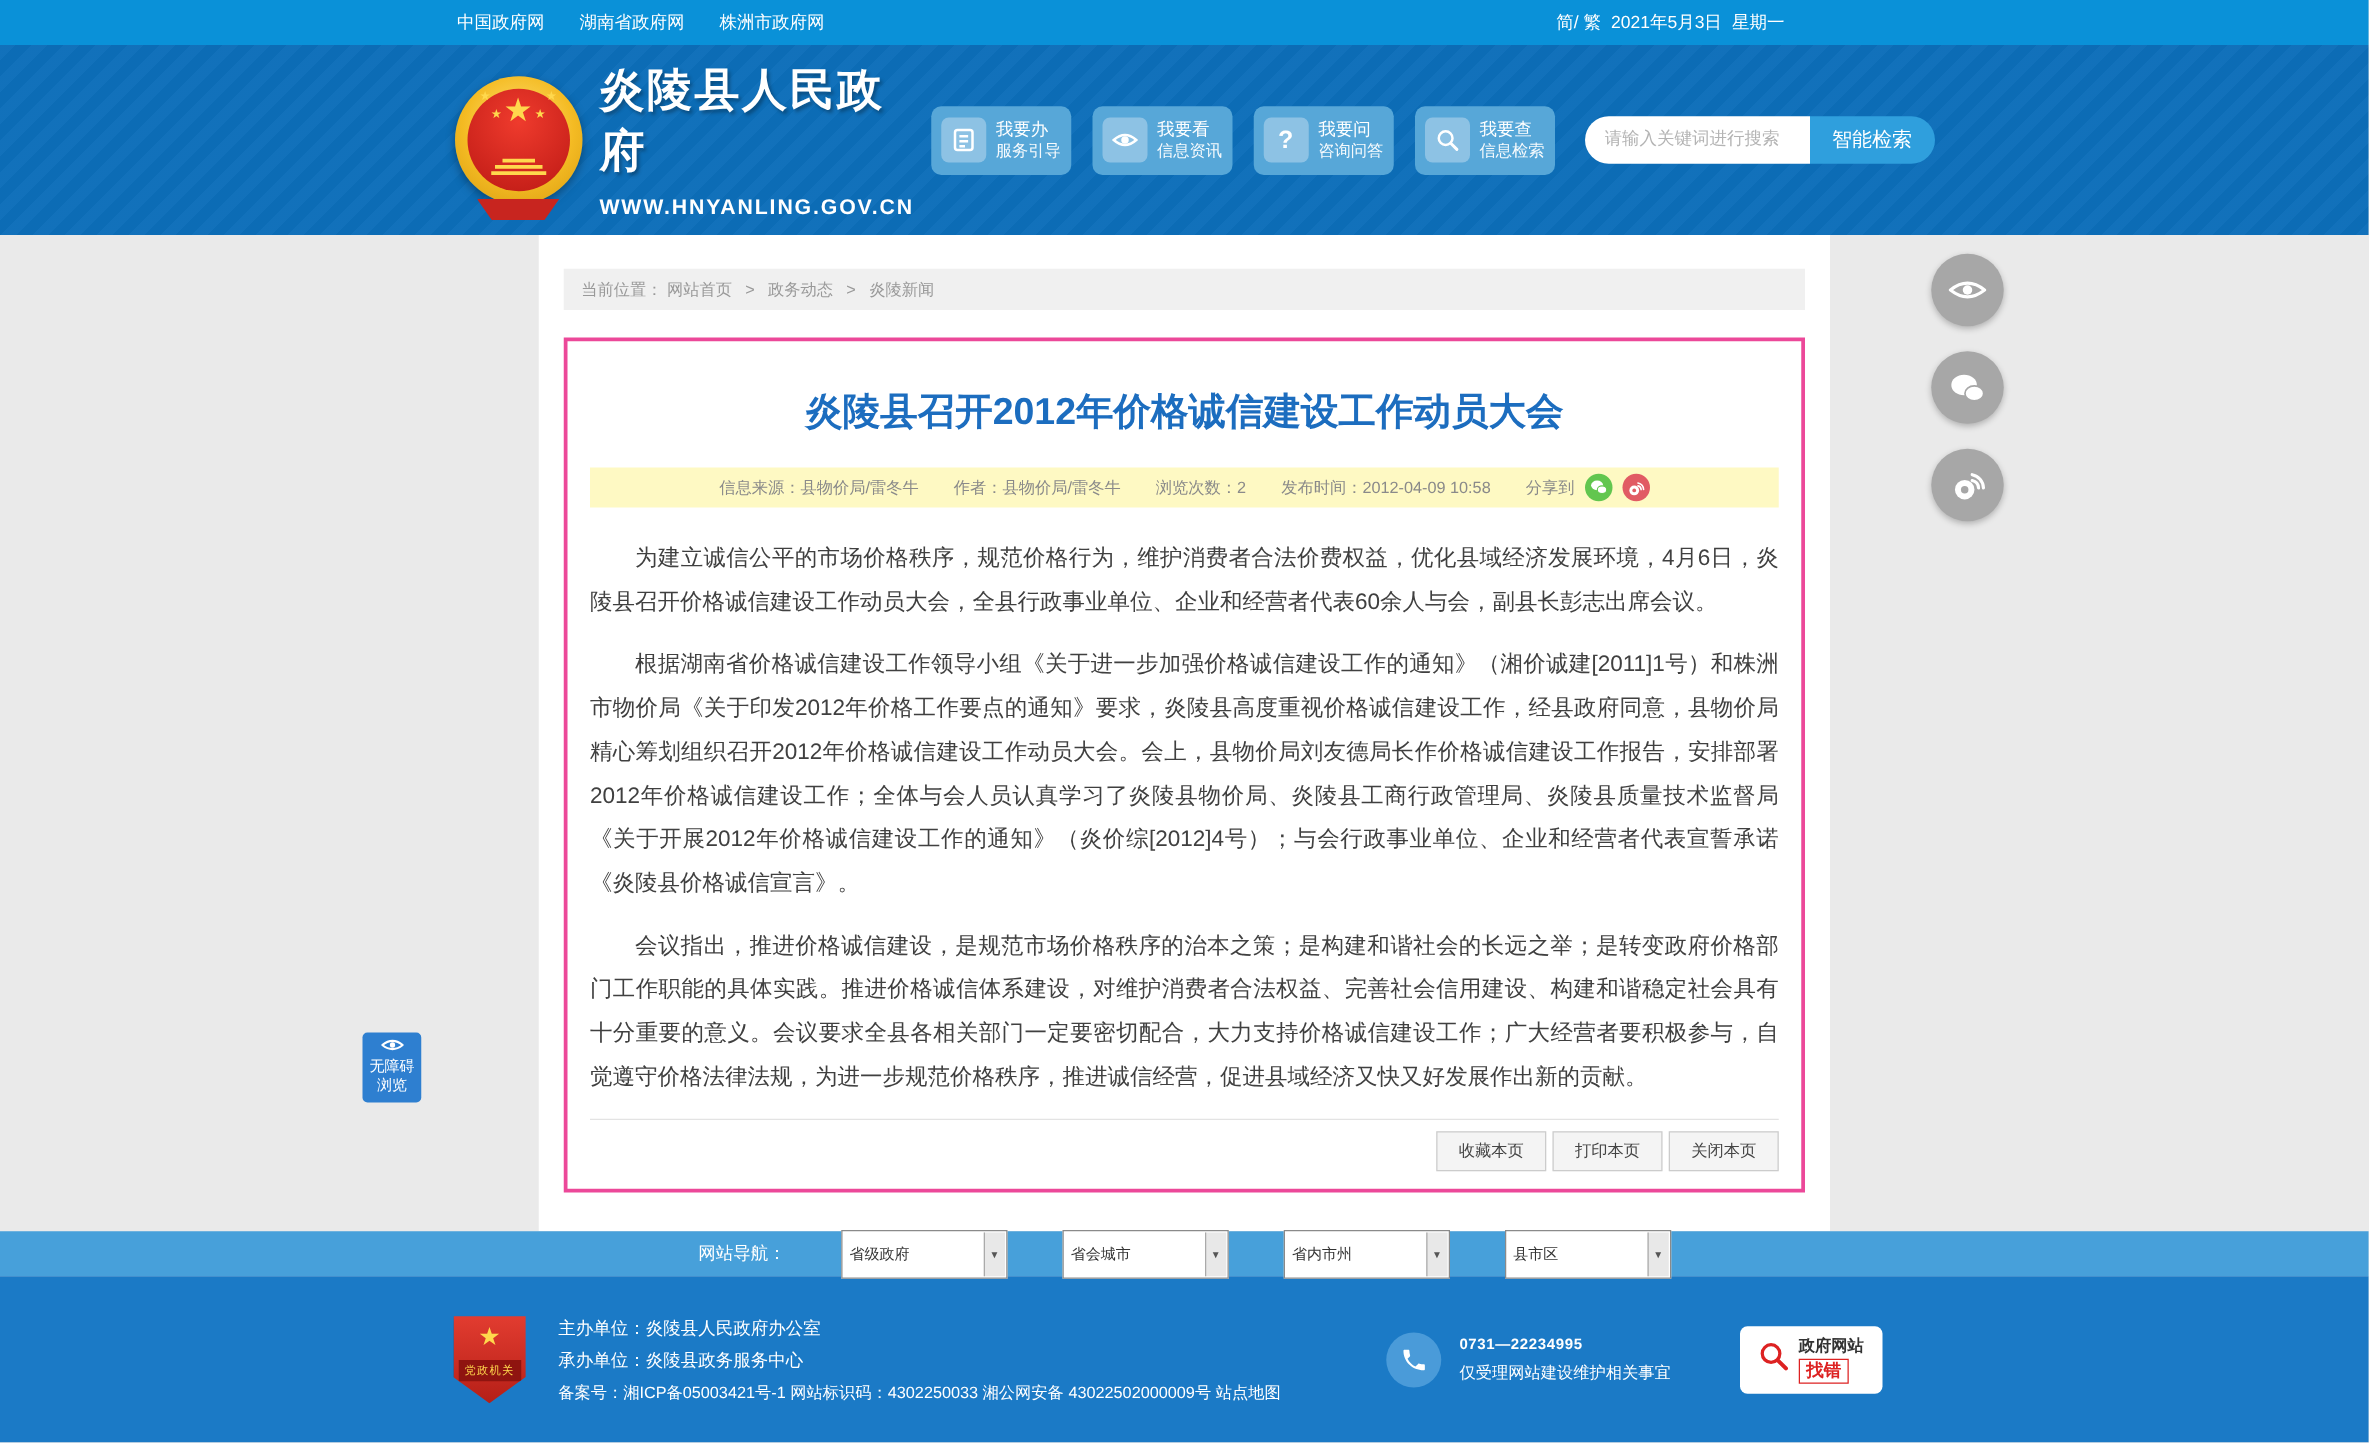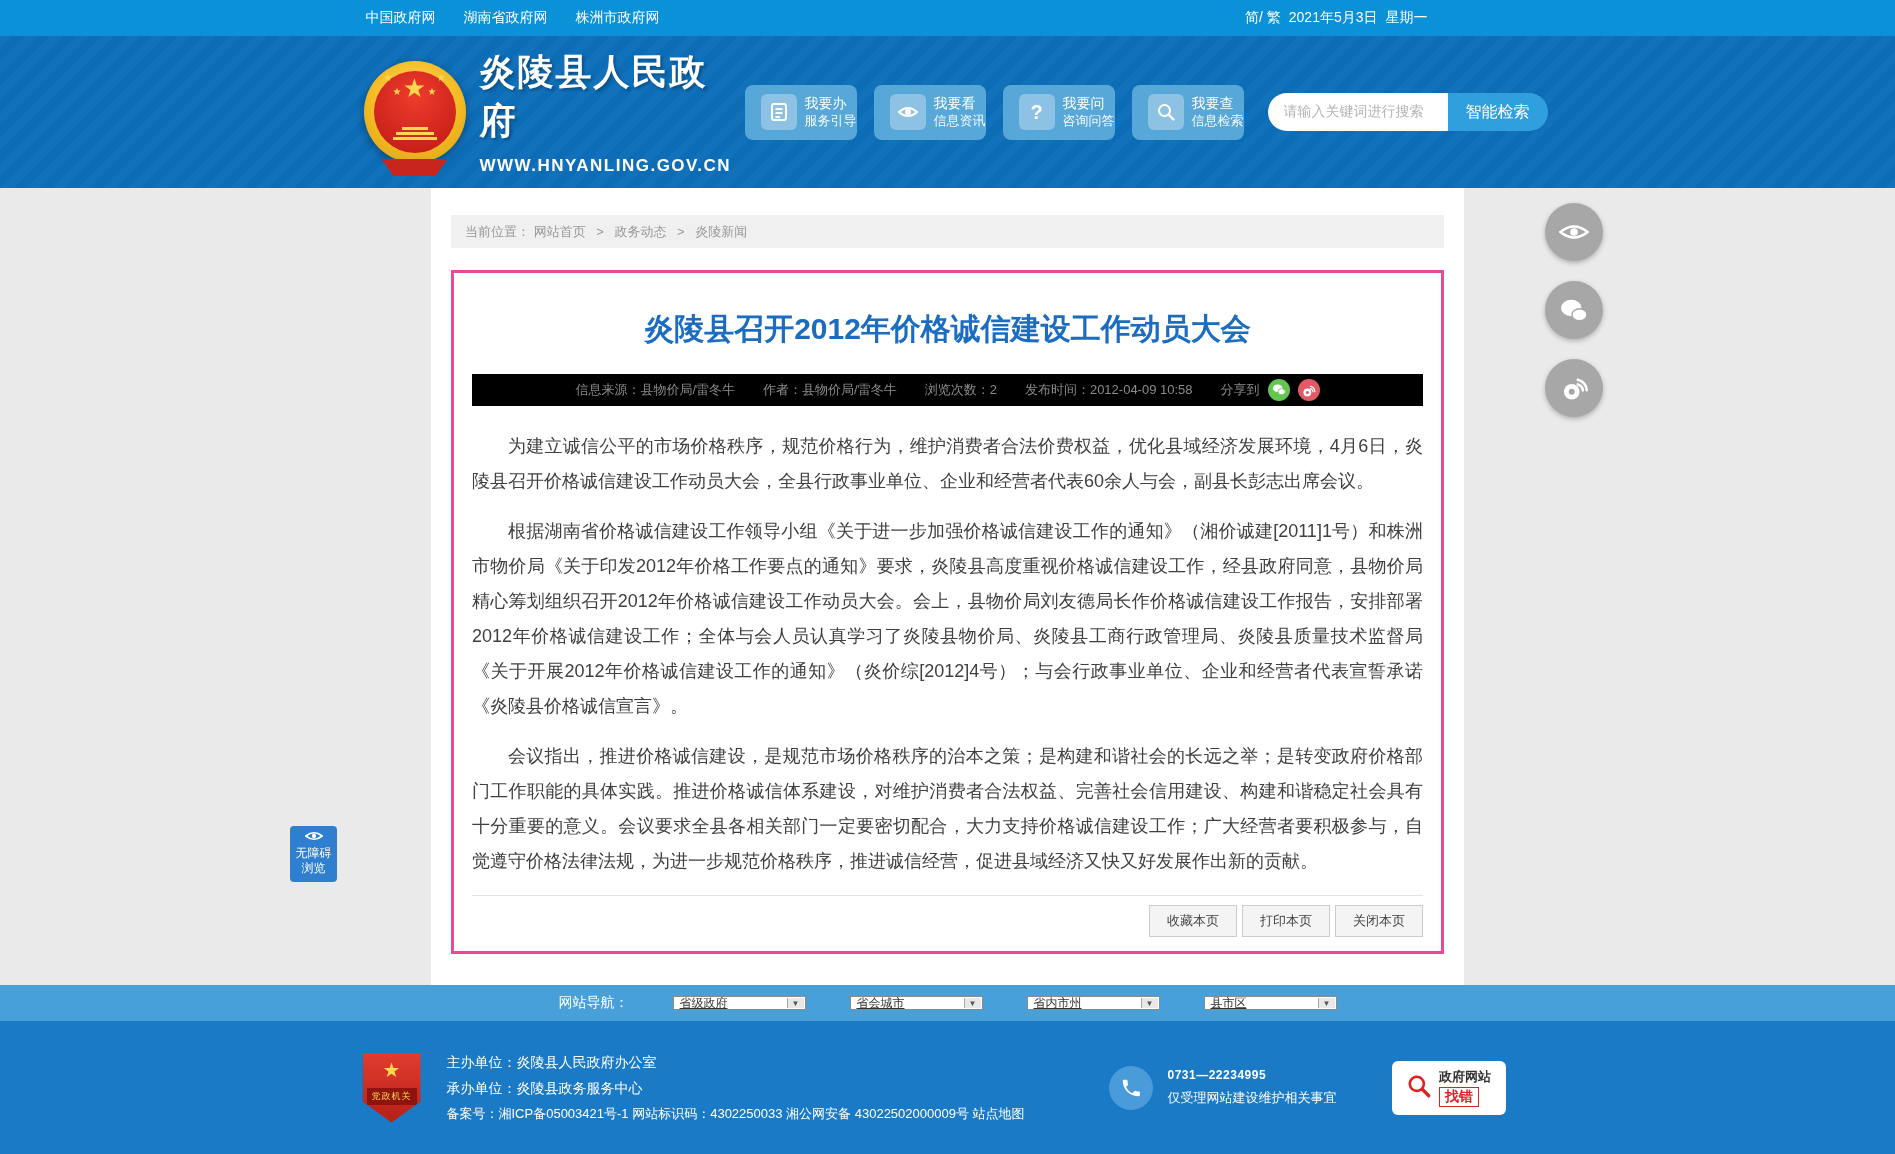--- a/index.html
+++ b/index.html
@@ -35,21 +35,21 @@
   .emblem-gate i:nth-child(1){ width:26px; } .emblem-gate i:nth-child(2){ width:38px; } .emblem-gate i:nth-child(3){ width:44px; }
   .emblem-ribbon { position:absolute; bottom:-13px; left:50%; transform:translateX(-50%);
     width:66px; height:17px; background:#c8251f;
     clip-path:polygon(0 0,100% 0,82% 100%,18% 100%); }
   .site-title { margin-left:14px; color:#fff; }
   .site-title h1 { font-size:36px; letter-spacing:2px; text-shadow:2px 2px 3px rgba(0,0,0,.3); font-weight:bold; }
   .site-url { font-size:17px; font-weight:bold; letter-spacing:1.5px; margin-top:10px; }
 
   .services { display:flex; gap:17px; margin-left:auto; }
   .service-btn { width:112px; height:55px; background:#57a7d8; border-radius:8px;
-    display:flex; align-items:center; justify-content:flex-end; gap:8px; cursor:pointer; }
+    display:flex; align-items:center; justify-content:center; gap:8px; cursor:pointer; }
   .service-icon { width:36px; height:36px; background:#8dc2e4; border-radius:6px; flex:none;
     display:flex; align-items:center; justify-content:center; color:#fff; font-weight:bold; font-size:20px; }
   .service-text { color:#fff; font-size:14px; line-height:18px; white-space:nowrap; }
   .service-text .l2 { font-size:13px; opacity:.95; }
 
   .searchbar { display:flex; margin-left:24px; height:38px; }
   .search-input { width:180px; border:none; border-radius:19px 0 0 19px; padding:0 16px;
     font-size:14px; outline:none; font-family:Liberation Serif, serif; color:#0369a1; }
   .search-input::placeholder { color:#b4b4b4; }
   .search-btn { width:100px; background:#2f9fdd; color:#fff; border:none;
@@ -58,42 +58,42 @@
   
   .main-area { height:797px; overflow:hidden; }
   .wrapper { width:1033px; margin:0 auto; background:#fff; height:100%; padding:27px 20px 0; }
   .breadcrumb { height:33px; background:#f0f0f0; line-height:33px; font-size:13px;
     color:#999; padding-left:14px; }
   .breadcrumb a { color:#999; text-decoration:none; }
   .breadcrumb .sep { margin:0 7px; }
   .article-box { border:3px solid #ec4899; margin-top:22px; padding:0 18px 12px; }
   .article-title { text-align:center; color:#1c6dbf; font-size:30px; font-weight:bold;
     margin:36px 0 24px; }
-  .meta { background:#000000; height:32px; display:flex; align-items:center;
+  .meta { background:#fef9c3; height:32px; display:flex; align-items:center;
     justify-content:center; gap:28px; font-size:13px; color:#8a8a8a; }
   .meta .pair { white-space:nowrap; }
   .share { display:flex; align-items:center; gap:8px; }
   .icon-circle { width:22px; height:22px; border-radius:50%; display:flex;
     align-items:center; justify-content:center; cursor:pointer; }
   .wechat-bg { background:#62c64f; } .weibo-bg { background:#e15b64; }
   .body-text { padding-top:8px; }
   .body-text p { font-size:18px; line-height:35px; color:#404040; text-indent:2em;
     text-align:justify; margin:15px 0; }
   .actions { border-top:1px solid #e3e3e3; margin-top:16px; padding:9px 0 2px;
     display:flex; justify-content:flex-end; gap:5px; }
   .action-btn { background:#f4f4f4; border:1px solid #ccc; font-size:13px; color:#444;
     padding:6px 17px; cursor:pointer; font-family:inherit; }
 
   
   .nav-strip { height:36px; background:#47a0da; display:flex; align-items:center;
     justify-content:center; gap:44px; }
   .nav-label { color:#fff; font-size:14px; }
-  .select { width:133px; height:14px; background:#fff; border:1px solid #8a8a8a;
+  .select { width:133px; height:39px; background:#fff; border:1px solid #8a8a8a;
     display:flex; align-items:center; font-size:12px; color:#333; padding-left:6px;
-    position:relative; cursor:pointer;text-decoration:underline; }
+    position:relative; cursor:pointer; }
   .select-arrow { position:absolute; right:1px; top:1px; bottom:1px; width:17px;
     background:#e8e8e8; border-left:1px solid #aaa; display:flex; align-items:center;
     justify-content:center; font-size:8px; color:#555; }
 
   
   .footer { height:133px; background:#1b7ac6; }
   .footer-inner { display:flex; align-items:center; }
   .gov-shield { width:58px; height:70px; margin-left:15px; flex:none; position:relative;
     background:linear-gradient(180deg,#e23c30,#b51f17);
     clip-path:polygon(0 0,100% 0,100% 70%,50% 100%,0 70%); box-shadow:0 2px 5px rgba(0,0,0,.3); }

